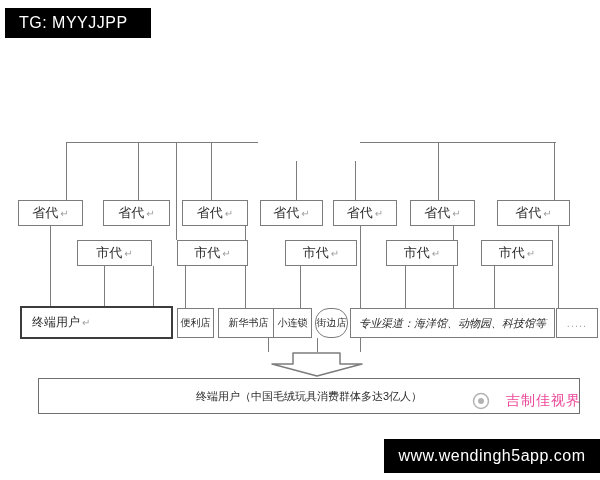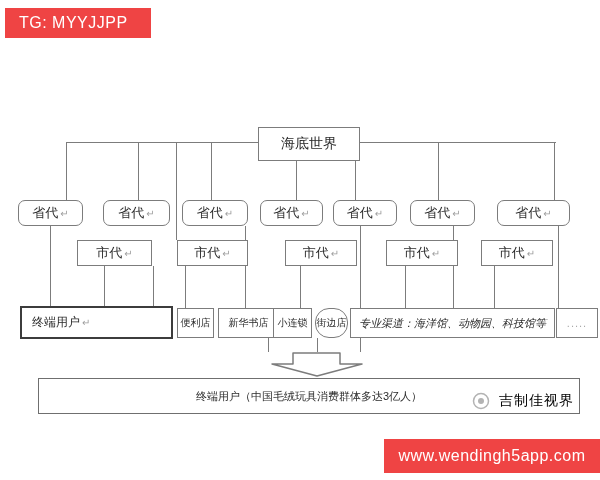--- a/index.html
+++ b/index.html
@@ -2,65 +2,62 @@
 <html><head>
 <meta charset="utf-8">
 <style>
   html,body{margin:0;padding:0;}
   body{
     width:600px;height:480px;position:relative;background:#ffffff;
     font-family:"Liberation Sans", sans-serif;overflow:hidden;
   }
   .stage{position:absolute;left:0;top:0;width:600px;height:480px;}
   .badge{
-    position:absolute;background:#ef4444;color:#ffffff;
+    position:absolute;background:#000000;color:#ffffff;
     display:flex;align-items:center;font-size:16px;letter-spacing:0.5px;
   }
   .title{
     position:absolute;left:40px;top:62px;width:560px;text-align:center;
     font-size:27px;font-weight:bold;color:#1b1b1b;letter-spacing:6px;
   }
   .box{
     position:absolute;background:#ffffff;border:1px solid #7c7c7c;
     display:flex;align-items:center;justify-content:center;
     font-size:13px;color:#2b2b2b;box-sizing:border-box;white-space:nowrap;
   }
   .box .mark{color:#9e9e9e;font-size:10px;margin-left:2px;}
   .root{left:258px;top:127px;width:102px;height:34px;font-size:14px;}
-  .prov{top:200px;height:26px;font-size:13px;border-radius:7px;}
+  .prov{top:200px;height:26px;font-size:13px;}
   .city{top:240px;height:26px;font-size:13px;margin-left:12px;}
   .retail{top:308px;height:30px;font-size:10px;}
   .franchise{left:20px;top:306px;width:153px;height:33px;border:2px solid #3c3c3c;
     justify-content:flex-start;padding-left:10px;font-size:12px;}
   .pro-channel{font-size:11px;}
   .dots{color:#a9a9a9;font-size:11px;letter-spacing:1px;}
   .terminal{left:38px;top:378px;width:542px;height:36px;font-size:11px;border-color:#6f6f6f;}
   .hl{position:absolute;height:1px;background:#7c7c7c;}
   .vl{position:absolute;width:1px;background:#7c7c7c;}
   .arrow{position:absolute;left:270px;top:351px;}
   .watermark{
-    position:absolute;left:472px;top:392px;display:flex;align-items:center;gap:9px;
-    color:#000000;font-size:14px;letter-spacing:1px;justify-content:flex-end;
+    position:absolute;left:472px;top:392px;display:flex;align-items:center;gap:16px;
+    color:#ec4899;font-size:14px;letter-spacing:1px;justify-content:flex-end;
   }
   .tg{left:5px;top:8px;width:132px;height:30px;padding-left:14px;}
   .site{left:384px;top:439px;width:216px;height:34px;justify-content:center;}
 </style>
 </head>
 <body>
 
 <div class="stage">
 
   <div class="badge tg">
     <span>TG: MYYJJPP</span>
   </div>
 
 
-  <div class="box root">
-    <span>海底世界</span>
-  </div>
 
   <div class="hl" style="left:66px;top:142px;width:192px;"></div>
   <div class="hl" style="left:360px;top:142px;width:196px;"></div>
 
   <div class="vl" style="left:66px;top:142px;height:58px;"></div>
   <div class="vl" style="left:138px;top:142px;height:58px;"></div>
   <div class="vl" style="left:176px;top:142px;height:98px;"></div>
   <div class="vl" style="left:211px;top:142px;height:58px;"></div>
   <div class="vl" style="left:296px;top:161px;height:39px;"></div>
   <div class="vl" style="left:355px;top:161px;height:39px;"></div>

